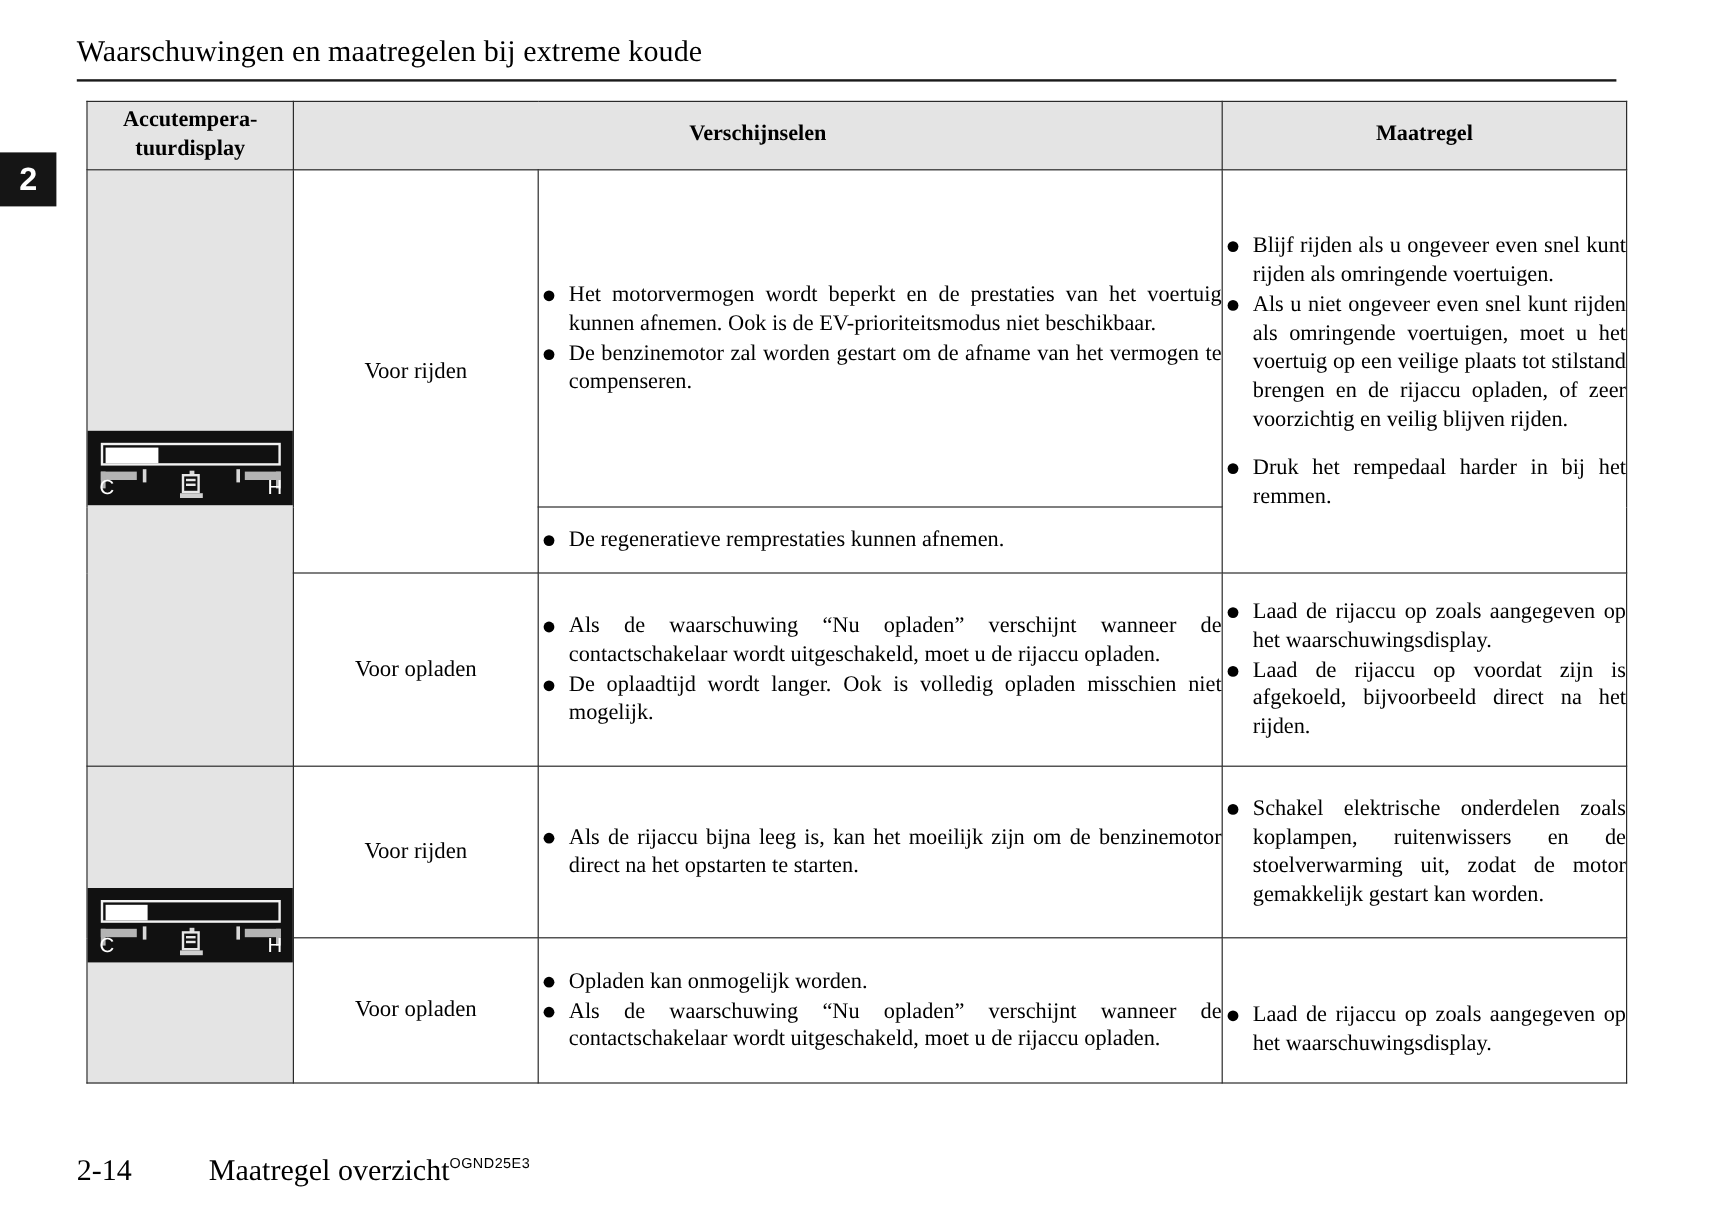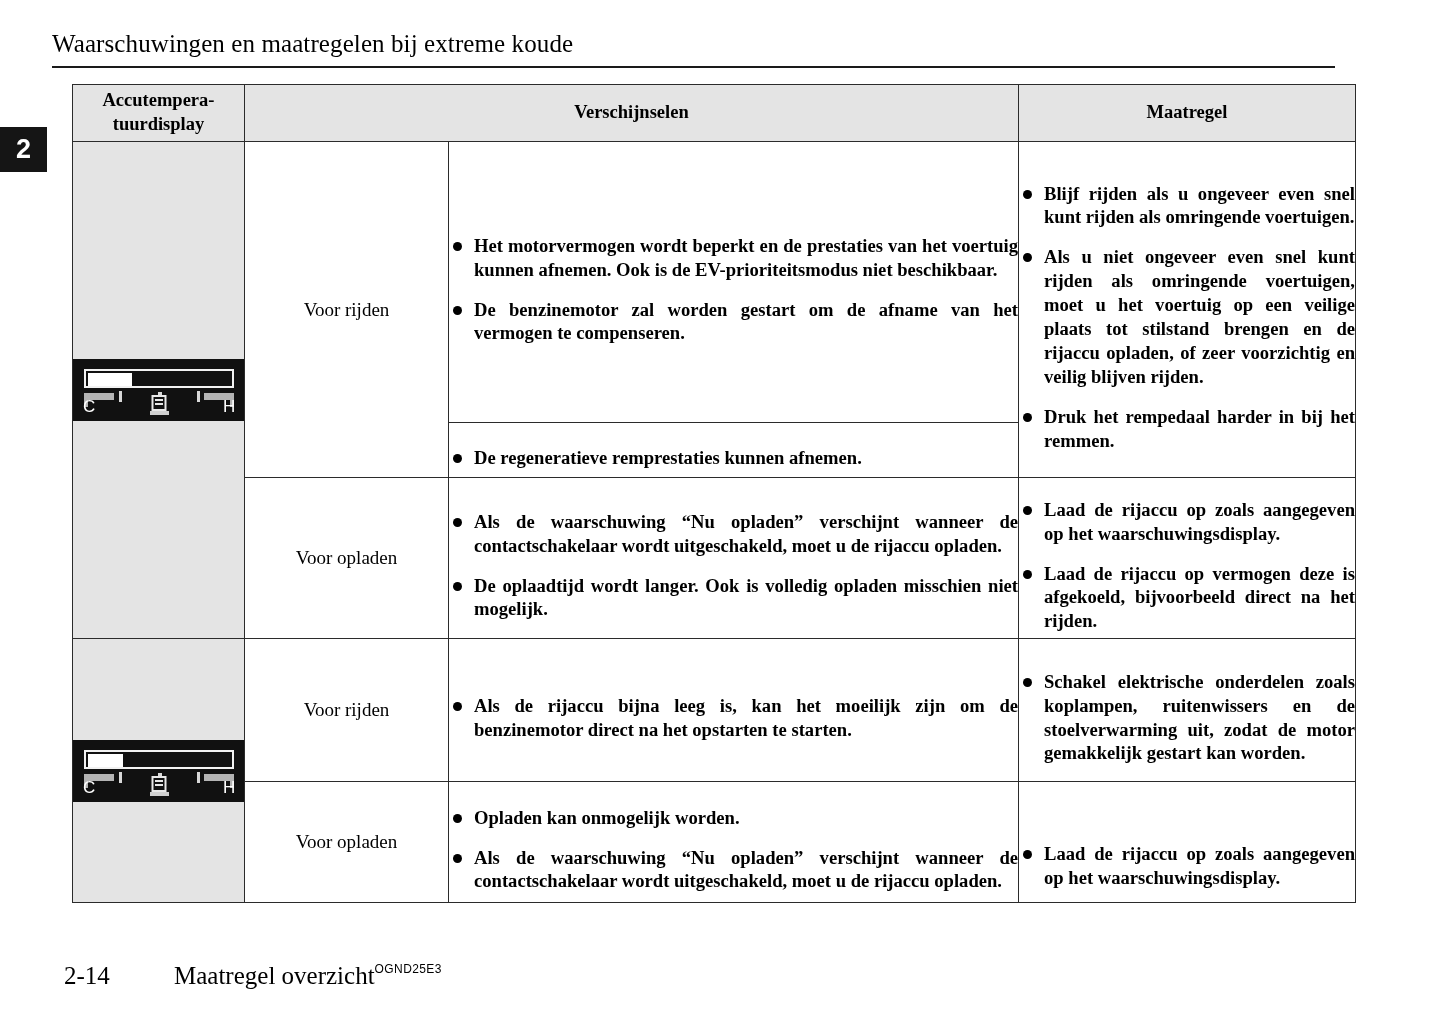--- a/index.html
+++ b/index.html
@@ -30,21 +30,21 @@
     align-items: center;
     justify-content: center;
     font-family: "Liberation Sans", "DejaVu Sans", sans-serif;
     font-weight: bold;
     font-size: 27px;
   }
 
   
   .page-header {
     position: absolute;
-    left: 52px;
+    left: 64px;
     top: 30px;
     width: 1283px;
   }
   .page-title {
     font-size: 25px;
     letter-spacing: .1px;
     line-height: 1.15;
     padding-bottom: 7px;
   }
   .title-rule {
@@ -98,26 +98,25 @@
 
   
   ul.bullets {
     list-style: none;
     margin: 0;
     padding: 0;
   }
   ul.bullets li {
     position: relative;
     padding-left: 25px;
-    margin: 16px 0 1px 0;
+    margin: 1px 0 1px 0;
     font-size: 18.6px;
     line-height: 1.285;
     text-align: justify;
     text-justify: inter-word;
-    font-weight: bold;
   }
   ul.bullets li::before {
     content: "";
     position: absolute;
     left: 4px;
     top: 8px;
     width: 9px;
     height: 9px;
     border-radius: 50%;
     background: #000;
@@ -313,21 +312,21 @@
       <td class="situation-cell">Voor opladen</td>
       <td class="content-cell" style="height:160px;">
         <ul class="bullets">
           <li>Als de waarschuwing “Nu opladen” verschijnt wanneer de contactschakelaar wordt uitgeschakeld, moet u de rijaccu opladen.</li>
           <li>De oplaadtijd wordt langer. Ook is volledig opladen misschien niet mogelijk.</li>
         </ul>
       </td>
       <td class="content-cell">
         <ul class="bullets">
           <li>Laad de rijaccu op zoals aangegeven op het waarschuwingsdisplay.</li>
-          <li>Laad de rijaccu op vermogen deze is afgekoeld, bijvoorbeeld direct na het rijden.</li>
+          <li>Laad de rijaccu op voordat zijn is afgekoeld, bijvoorbeeld direct na het rijden.</li>
         </ul>
       </td>
     </tr>
 
     <tr>
       <td class="display-cell" rowspan="2">
         <div class="gauge-wrap">
           <div class="gauge">
             <div class="gauge-bar-outer">
               <div class="gauge-bar-fill" id="fill2" style="width: 35.04px;"></div>

